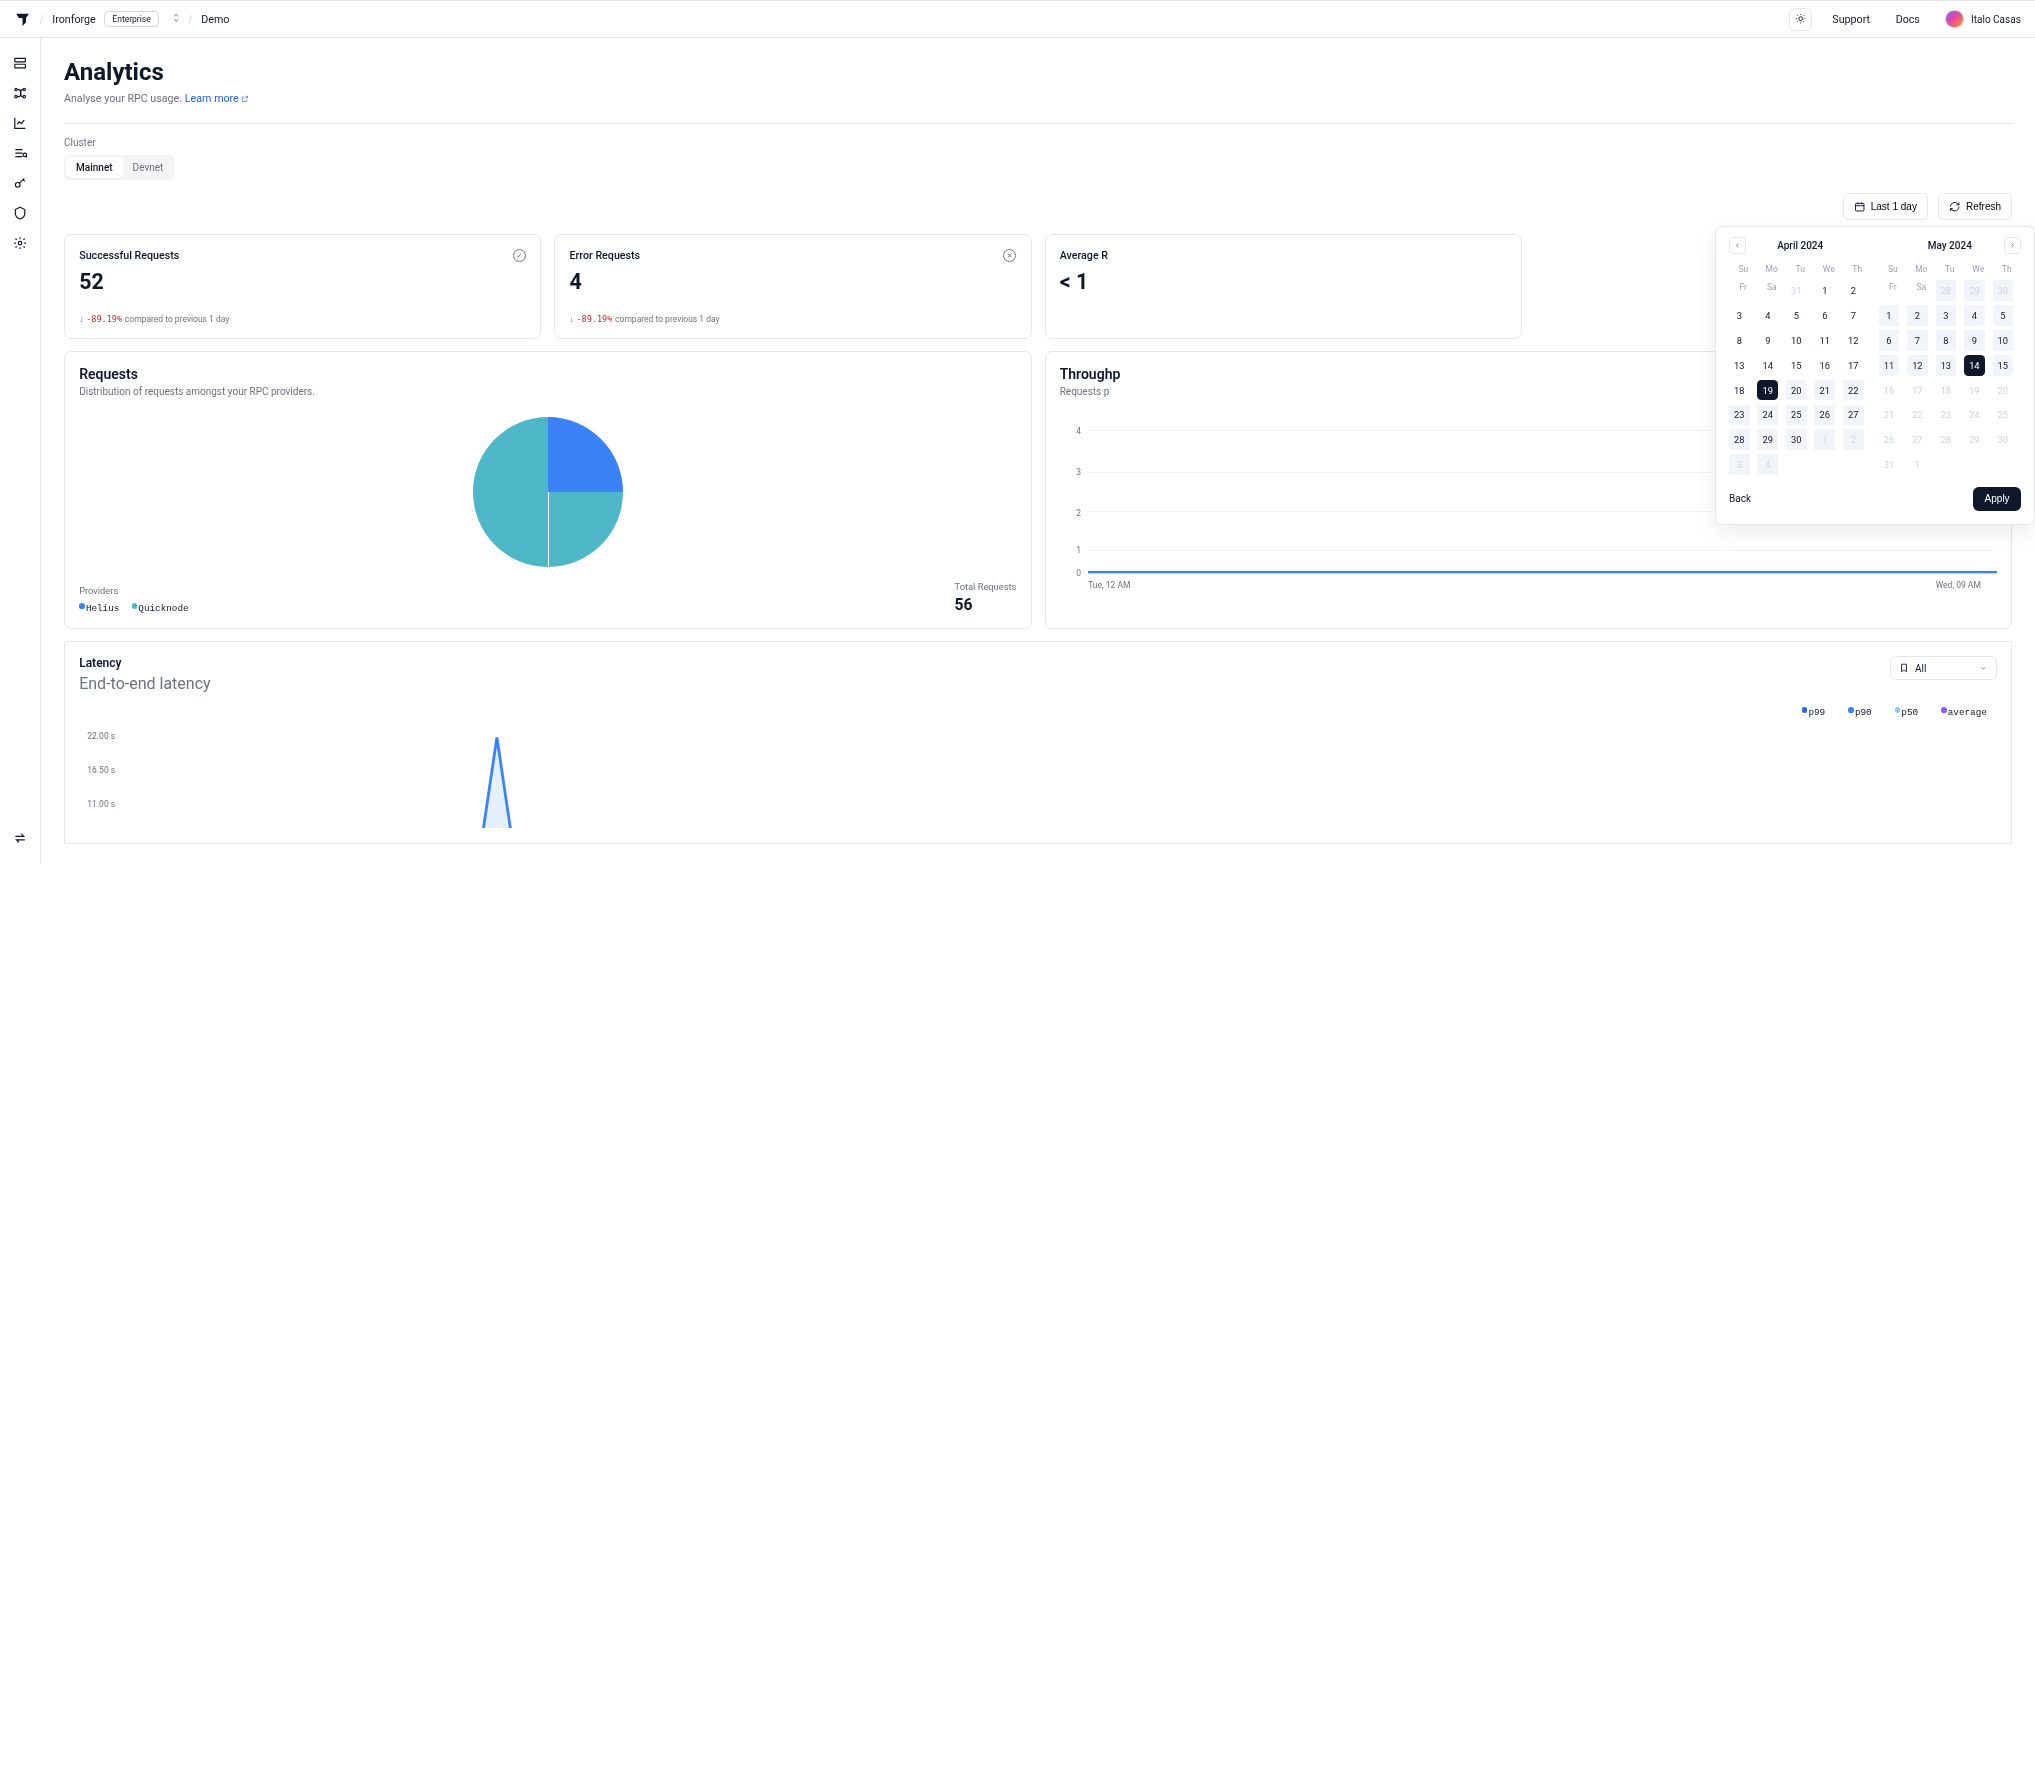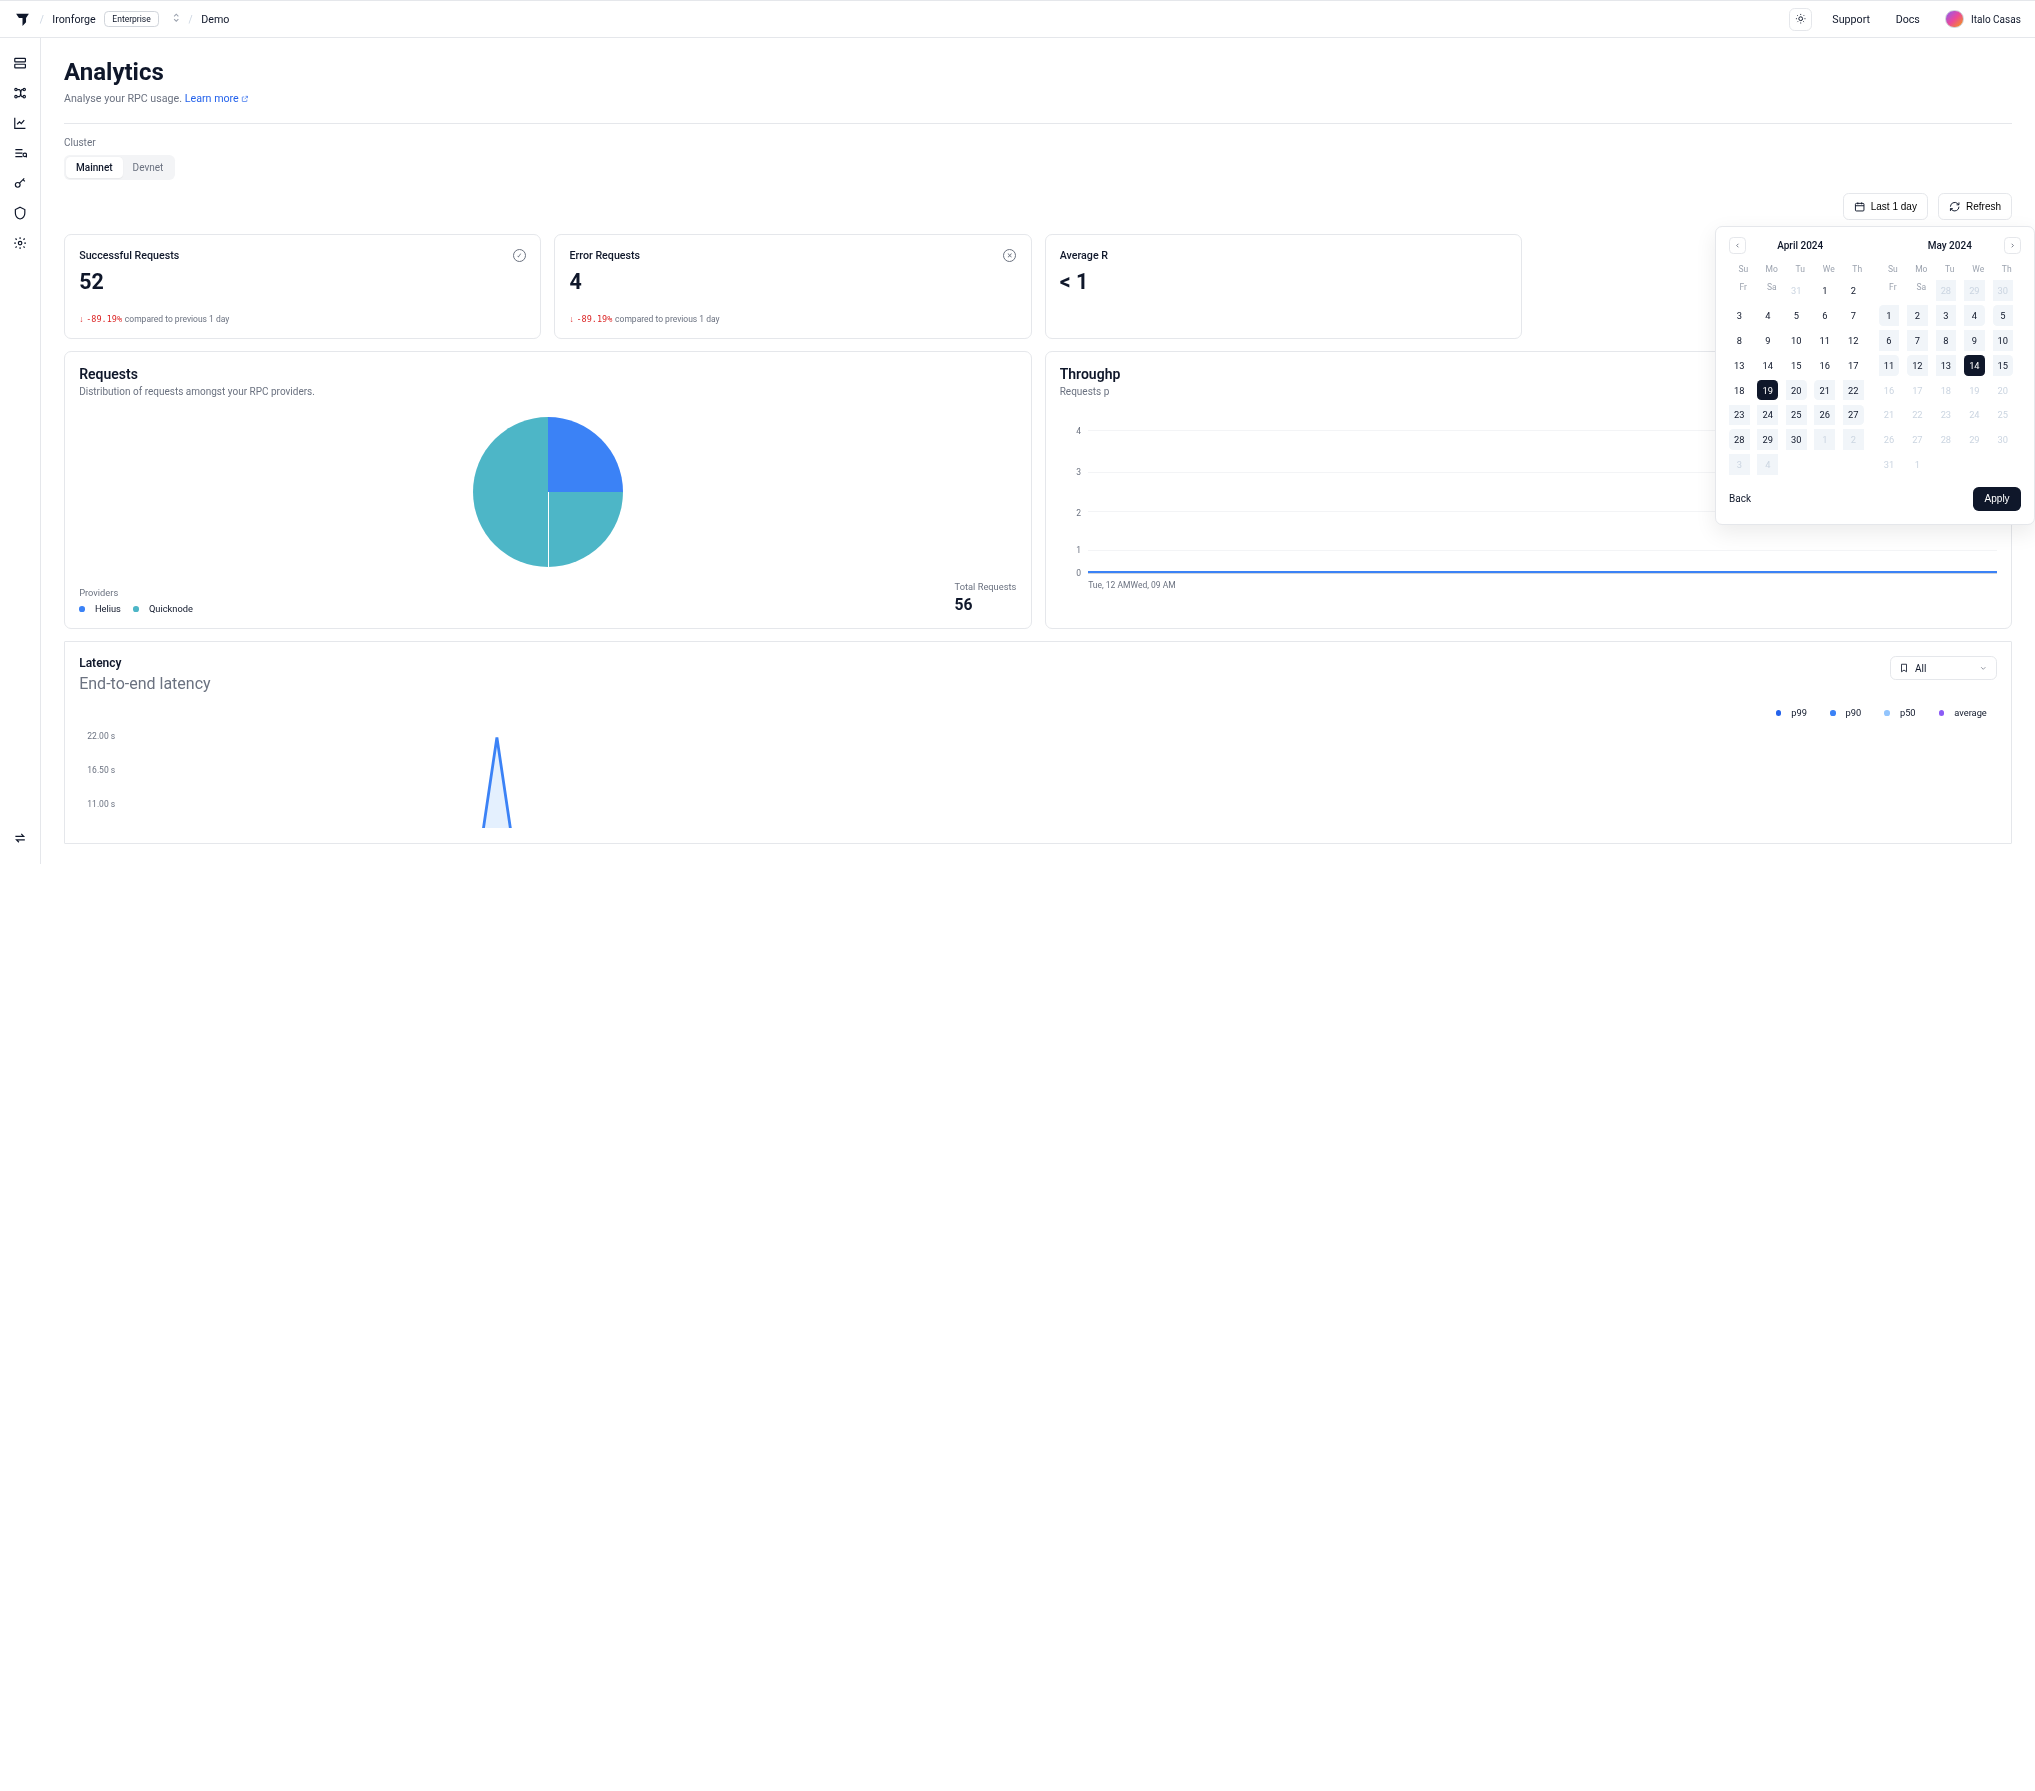--- a/index.html
+++ b/index.html
@@ -44,31 +44,31 @@
 .panels { display: grid; grid-template-columns: 1fr 1fr; gap: 13px; margin-top: 11.4px; }
 .panel { border: 0.7px solid #e5e7eb; border-radius: 7.1px; padding: 14.2px; }
 .panel h3 { font-size: 14px; font-weight: 600; }
 .panel .desc { color: #6b7280; margin-top: 4.3px; font-size: 10px; }
 .pie-wrap { display: flex; justify-content: center; margin: 20px 0 14.2px; }
 .pie { width: 150px; height: 150px; border-radius: 50%; position: relative; background: conic-gradient(from 0deg, #3b82f6 0deg 90deg, #4db6c7 90deg 360deg); }
 .pie::after { content: ""; position: absolute; top: 50%; left: 50%; width: 0.7px; height: 75px; background: #fff; transform-origin: top; transform: rotate(0deg); }
 .legend-row { display: flex; justify-content: space-between; align-items: flex-end; }
 .legend-labels { font-size: 9.3px; }
 .legend-labels .hdr { color: #6b7280; margin-bottom: 4.3px; }
-.legend-item { display: inline-flex; align-items: center; gap: 10px; margin-right: 10px; }
+.legend-item { display: inline-flex; gap: 1px; margin-right: 10px; font-family: Liberation Mono, monospace; }
 .dot { width: 5.7px; height: 5.7px; border-radius: 50%; display: inline-block; }
 .tot { text-align: left; }
 .tot .hdr { color: #6b7280; font-size: 9.3px; }
 .tot .val { font-size: 15.7px; font-weight: 700; margin-top: 2.8px; }
 .tp-chart { position: relative; height: 164px; margin-top: 28.5px; }
 .tp-y { position: absolute; left: 0; width: 21.4px; text-align: right; color: #6b7280; font-size: 8.5px; }
 .tp-grid { position: absolute; left: 28.5px; right: 0; border-top: 0.7px solid #f3f4f6; }
 .tp-axis { position: absolute; left: 28.5px; right: 0; bottom: 15.7px; border-top: 0.7px solid #d1d5db; }
 .tp-line { position: absolute; left: 28.5px; right: 0; bottom: 17px; height: 1.4px; background: #3b82f6; }
-.tp-xlabels { position: absolute; left: 28.5px; right: 2px; bottom: 0; display: flex; color: #6b7280; font-size: 8.5px; }
+.tp-xlabels { position: absolute; left: 28.5px; right: 16px; bottom: 0; display: flex; justify-content: space-between; color: #6b7280; font-size: 8.5px; }
 .latency { border: 0.7px solid #e5e7eb; border-radius: 1px; padding: 14.2px; margin-top: 11.4px; }
 .lat-head { display: flex; justify-content: space-between; align-items: flex-start; }
 .lat-head h3 { font-size: 12px; font-weight: 600; }
 .lat-head .desc { color: #6b7280; margin-top: 4.3px; font-size: 16px; }
 .lat-filter { border: 0.7px solid #e5e7eb; border-radius: 5.7px; padding: 5.7px 8.5px; display: flex; align-items: center; gap: 5.7px; min-width: 107px; justify-content: space-between; }
 .lat-legend { display: flex; justify-content: flex-end; gap: 13px; margin-top: 14.2px; font-size: 9.3px; }
 .lat-chart { position: relative; height: 100px; margin-top: 10px; overflow: hidden; }
 .lat-y { position: absolute; left: 0; color: #6b7280; font-size: 8.5px; width: 36px; text-align: right; }
 .lat-svg { position: absolute; left: 43px; right: 0; top: 0; bottom: 0; }
 

